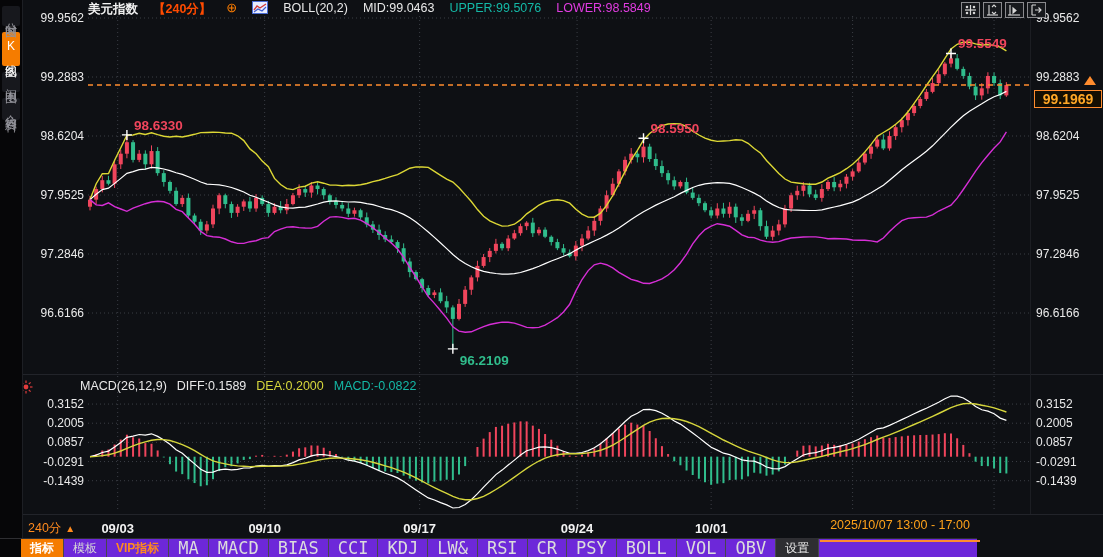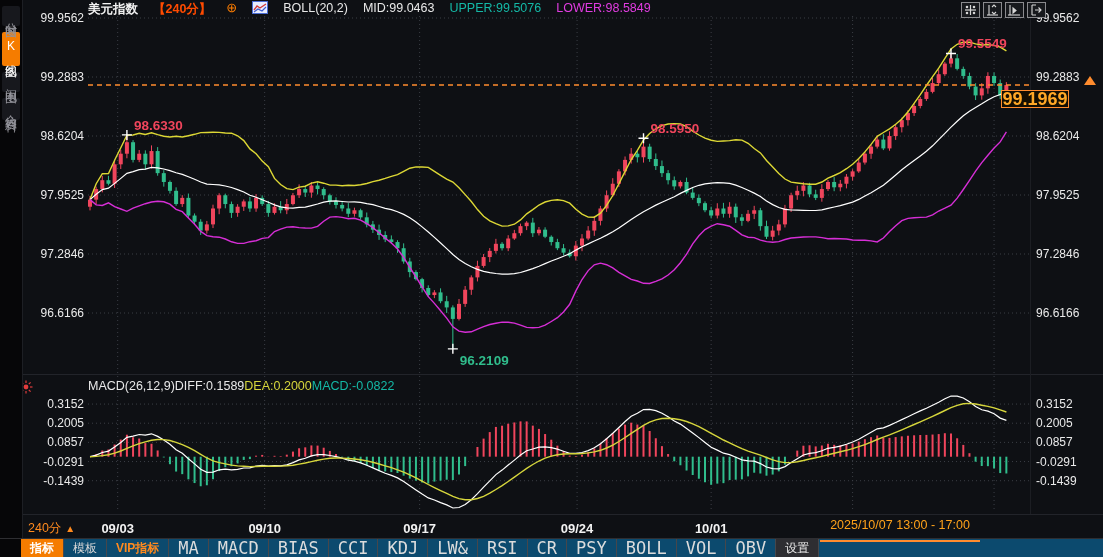--- a/index.html
+++ b/index.html
@@ -14,45 +14,45 @@
   .vtab.active{background:#f57c00;color:#fff;}
   
   #hdr{position:absolute;left:88px;top:1px;height:16px;display:flex;align-items:flex-start;gap:15px;
        font-size:12.5px;white-space:nowrap;z-index:4;}
   #hdr .sym{color:#f2f2f2;font-weight:bold;}
   #hdr .per{color:#ff4b00;font-weight:bold;}
   #hdr .plus{color:#ff7e00;font-size:13px;cursor:pointer;line-height:1;}
   #hdr .boll,#hdr .mid{color:#e8e8e8;}
   #hdr .upper{color:#14b8a6;}
   #hdr .lower{color:#e03ce0;}
-  #macdhdr{position:absolute;left:88px;top:378px;height:15px;display:flex;align-items:center;
+  #macdhdr{position:absolute;left:80px;top:378px;height:15px;display:flex;align-items:center;gap:10px;
        font-size:12.5px;white-space:nowrap;z-index:4;}
   #macdhdr .lbl,#macdhdr .diff{color:#e8e8e8;}
   #macdhdr .dea{color:#d6d63c;}
   #macdhdr .macd{color:#14b8a6;}
   
   #tools{position:absolute;left:961px;top:2px;display:flex;gap:3px;z-index:6;}
   .tool{width:17px;height:14px;border:1px solid #8a8a8e;background:#17191d;display:flex;
         align-items:center;justify-content:center;cursor:pointer;}
   
-  #pricebox{position:absolute;left:1001px;top:90px;width:66px;height:16px;line-height:16px;
+  #pricebox{position:absolute;left:1034px;top:90px;width:66px;height:16px;line-height:16px;
         text-align:center;border:1px solid #ff8c2e;background:#140e02;color:#ffa726;
-        font-weight:bold;font-size:18px;z-index:4;}
+        font-weight:bold;font-size:14px;z-index:4;}
   #pricearrow{position:absolute;left:1084px;top:76px;width:0;height:0;z-index:4;
         border-left:6px solid transparent;border-right:6px solid transparent;
         border-bottom:9px solid #ff8c2e;}
   
   #period{position:absolute;left:28px;top:520px;color:#ff8a1e;font-weight:normal;font-size:12.5px;z-index:4;}
   #period .arr{font-size:10px;margin-left:4px;}
   #session{position:absolute;left:820px;top:518px;width:160px;text-align:center;color:#ffa21a;
         font-size:12.5px;border-bottom:2px solid #ff8c2e;padding-bottom:8px;white-space:nowrap;z-index:7;}
   #wm{position:absolute;left:960px;top:497px;font-size:37px;font-weight:bold;color:#c9c9cc;
         letter-spacing:1px;z-index:8;line-height:1;}
   
-  #toolbar{position:absolute;left:0;bottom:0;width:1103px;height:18px;background:#0c4a6e;
+  #toolbar{position:absolute;left:0;bottom:0;width:977px;height:18px;background:#6d28d9;
         border-top:1px solid #2e2e32;display:flex;align-items:stretch;z-index:6;font-size:12px;}
   #toolbar .spacer{width:21px;background:#060608;}
   .titem{display:flex;align-items:center;padding:0 9px;border-right:1px solid #47474b;
         color:#d6d6d6;cursor:pointer;white-space:nowrap;}
   .titem.mono{font-family:"DejaVu Sans Mono",monospace;font-size:17px;color:#dcdcdc;}
   .titem.selected{background:#f57c00;color:#fff;font-weight:bold;}
   .titem.vip{color:#ff8a1e;font-weight:bold;}
   .titem.settings{background:#2e2e32;color:#eee;}
   #sun{position:absolute;left:19px;top:380px;z-index:4;}
   svg text{font-family:"Liberation Sans",sans-serif;}

